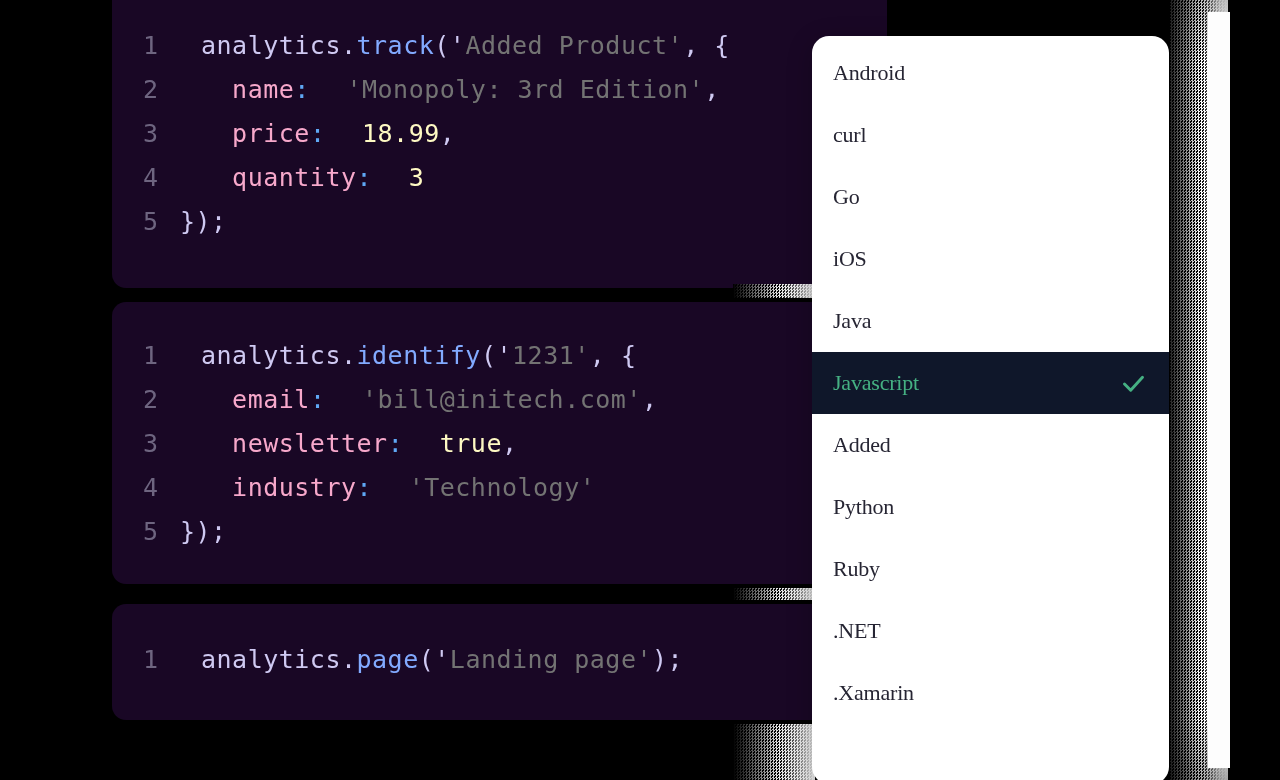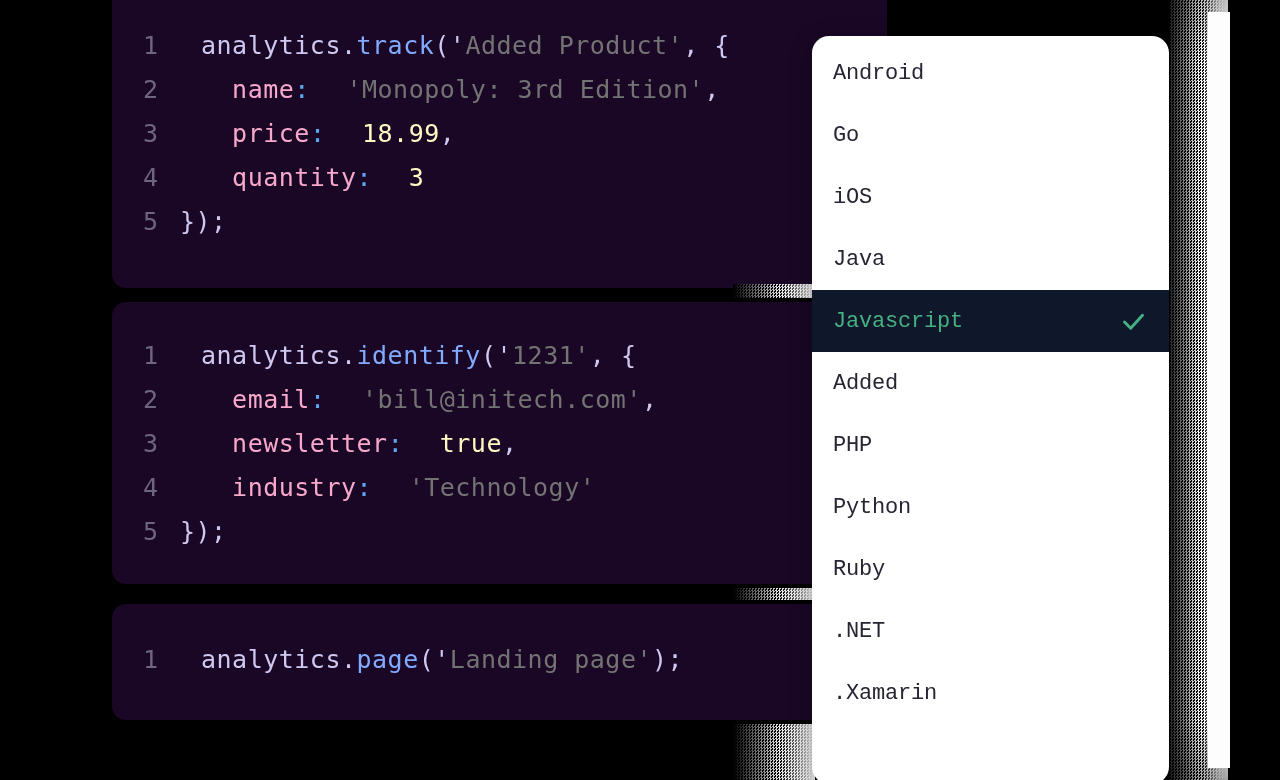--- a/index.html
+++ b/index.html
@@ -129,21 +129,21 @@
     overflow: hidden;
   }
   .dd-list { display: block; padding-top: 6px; }
   .dd-item {
     height: 62px;
     display: flex;
     align-items: center;
     padding: 0 22px 0 21px;
     color: #262533;
     font-size: 22px;
-    font-family: Liberation Mono, monospace;
+    font-family: Liberation Serif, serif;
     letter-spacing: -0.2px;
   }
   .dd-item.selected {
     background: #0f172a;
     color: #45b183;
   }
   .dd-label { flex: 1 1 auto; }
   .check-icon { flex: 0 0 auto; display: block; }
 </style>
 </head>
@@ -172,41 +172,41 @@
   <div class="dither" id="dither-gap-1"></div>
   <div class="dither" id="dither-gap-2"></div>
   <div class="dither" id="dither-gap-3"></div>
 
   <div id="language-dropdown">
     <div class="dd-list" id="dd-list">
         <div class="dd-item">
           <span class="dd-label">Android</span>
         </div>
         <div class="dd-item">
+          <span class="dd-label">curl</span>
+        </div>
+        <div class="dd-item">
           <span class="dd-label">Go</span>
         </div>
         <div class="dd-item">
           <span class="dd-label">iOS</span>
         </div>
         <div class="dd-item">
           <span class="dd-label">Java</span>
         </div>
         <div class="dd-item selected">
           <span class="dd-label">Javascript</span>
           <svg class="check-icon" width="27" height="27" viewBox="0 0 24 24" fill="none">
             <path d="M4 12.5 L9.5 18 L20 6.5" stroke="#45b183" stroke-width="2.6" stroke-linecap="round" stroke-linejoin="round"></path>
           </svg>
         </div>
         <div class="dd-item">
           <span class="dd-label">Added</span>
         </div>
         <div class="dd-item">
-          <span class="dd-label">PHP</span>
-        </div>
-        <div class="dd-item">
           <span class="dd-label">Python</span>
         </div>
         <div class="dd-item">
           <span class="dd-label">Ruby</span>
         </div>
         <div class="dd-item">
           <span class="dd-label">.NET</span>
         </div>
         <div class="dd-item">
           <span class="dd-label">.Xamarin</span>

